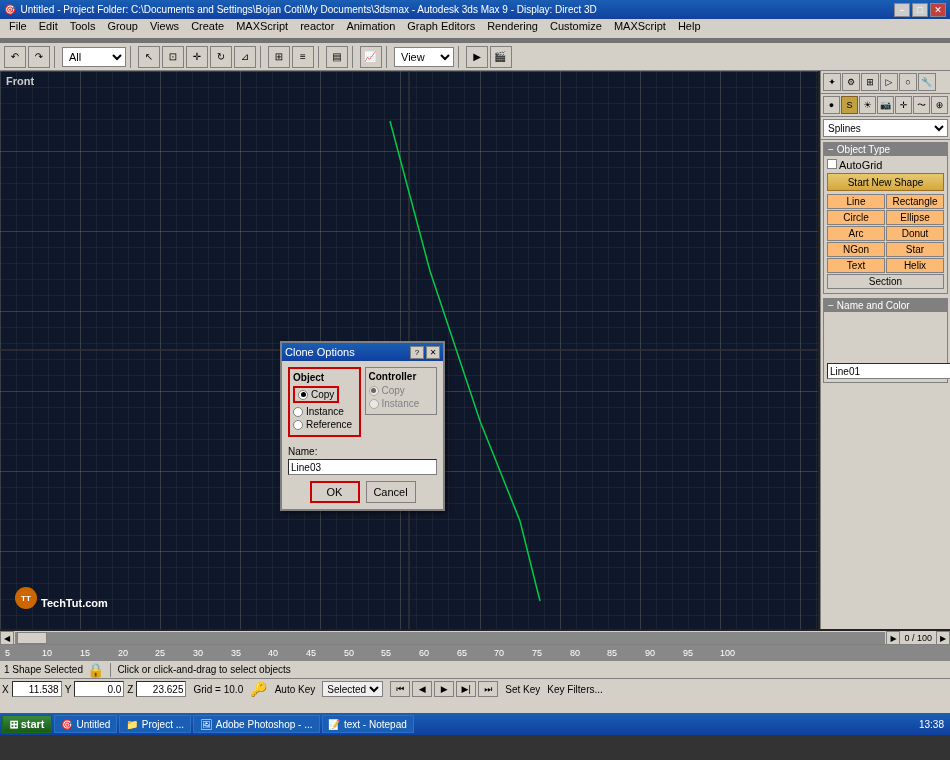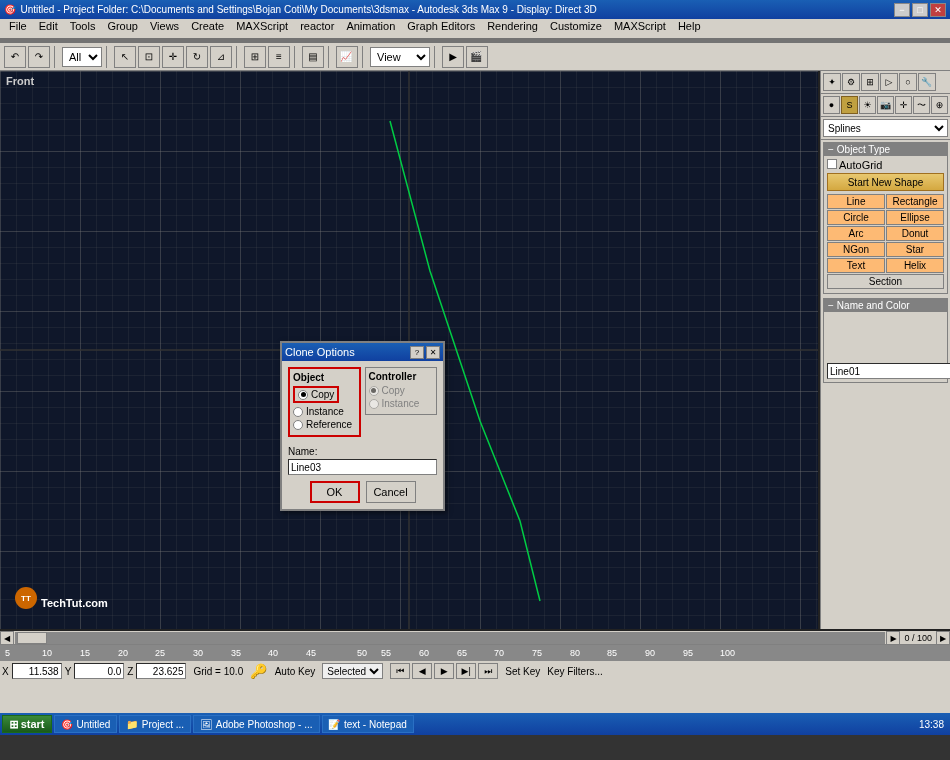--- a/index.html
+++ b/index.html
@@ -363,21 +363,21 @@
     <div class="menu-item">Rendering</div>
     <div class="menu-item">Customize</div>
     <div class="menu-item">MAXScript</div>
     <div class="menu-item">Help</div>
   </div>
 
 <div id="toolbar">
   <div class="tb-btn">↶</div>
   <div class="tb-btn">↷</div>
   <div class="tb-separator"></div>
-  <select class="tb-dropdown" style="width:40px;">
+  <select class="tb-dropdown" style="width:64px;">
     <option>All</option>
   </select>
   <div class="tb-separator"></div>
   <div class="tb-btn">↖</div>
   <div class="tb-btn">⊡</div>
   <div class="tb-btn">✛</div>
   <div class="tb-btn">↻</div>
   <div class="tb-btn">⊿</div>
   <div class="tb-separator"></div>
   <div class="tb-btn">⊞</div>
@@ -565,33 +565,39 @@
   <div id="time-labels" style="height:16px; background:#888; position:relative; overflow:hidden;">
     <span style="position:absolute; left:5px; color:#fff; font-size:9px;">5</span>
     <span style="position:absolute; left:42px; color:#fff; font-size:9px;">10</span>
     <span style="position:absolute; left:80px; color:#fff; font-size:9px;">15</span>
     <span style="position:absolute; left:118px; color:#fff; font-size:9px;">20</span>
     <span style="position:absolute; left:155px; color:#fff; font-size:9px;">25</span>
     <span style="position:absolute; left:193px; color:#fff; font-size:9px;">30</span>
     <span style="position:absolute; left:231px; color:#fff; font-size:9px;">35</span>
     <span style="position:absolute; left:268px; color:#fff; font-size:9px;">40</span>
     <span style="position:absolute; left:306px; color:#fff; font-size:9px;">45</span>
-    <span style="position:absolute; left:357px; color:#fff; font-size:9px;">50</span>
+    <span style="position:absolute; left:344px; color:#fff; font-size:9px;">50</span>
     <span style="position:absolute; left:381px; color:#fff; font-size:9px;">55</span>
     <span style="position:absolute; left:419px; color:#fff; font-size:9px;">60</span>
     <span style="position:absolute; left:457px; color:#fff; font-size:9px;">65</span>
     <span style="position:absolute; left:494px; color:#fff; font-size:9px;">70</span>
     <span style="position:absolute; left:532px; color:#fff; font-size:9px;">75</span>
     <span style="position:absolute; left:570px; color:#fff; font-size:9px;">80</span>
     <span style="position:absolute; left:607px; color:#fff; font-size:9px;">85</span>
     <span style="position:absolute; left:645px; color:#fff; font-size:9px;">90</span>
     <span style="position:absolute; left:683px; color:#fff; font-size:9px;">95</span>
     <span style="position:absolute; left:720px; color:#fff; font-size:9px;">100</span>
   </div>
 
+  <div id="status-bar">
+    <span class="status-text">1 Shape Selected</span>
+    <span style="font-size:14px; color:#808080;">🔒</span>
+    <span class="status-separator"></span>
+    <span class="status-text">Click or click-and-drag to select objects</span>
+  </div>
 
   <div id="coord-bar">
     <span>X</span>
     <input class="coord-input" type="text" value="11.538" style="">
     <span>Y</span>
     <input class="coord-input" type="text" value="0.0" style="">
     <span>Z</span>
     <input class="coord-input" type="text" value="23.625" style="">
     <span style="margin: 0 4px;">Grid = 10.0</span>
     <span style="font-size:14px;">🔑</span>

